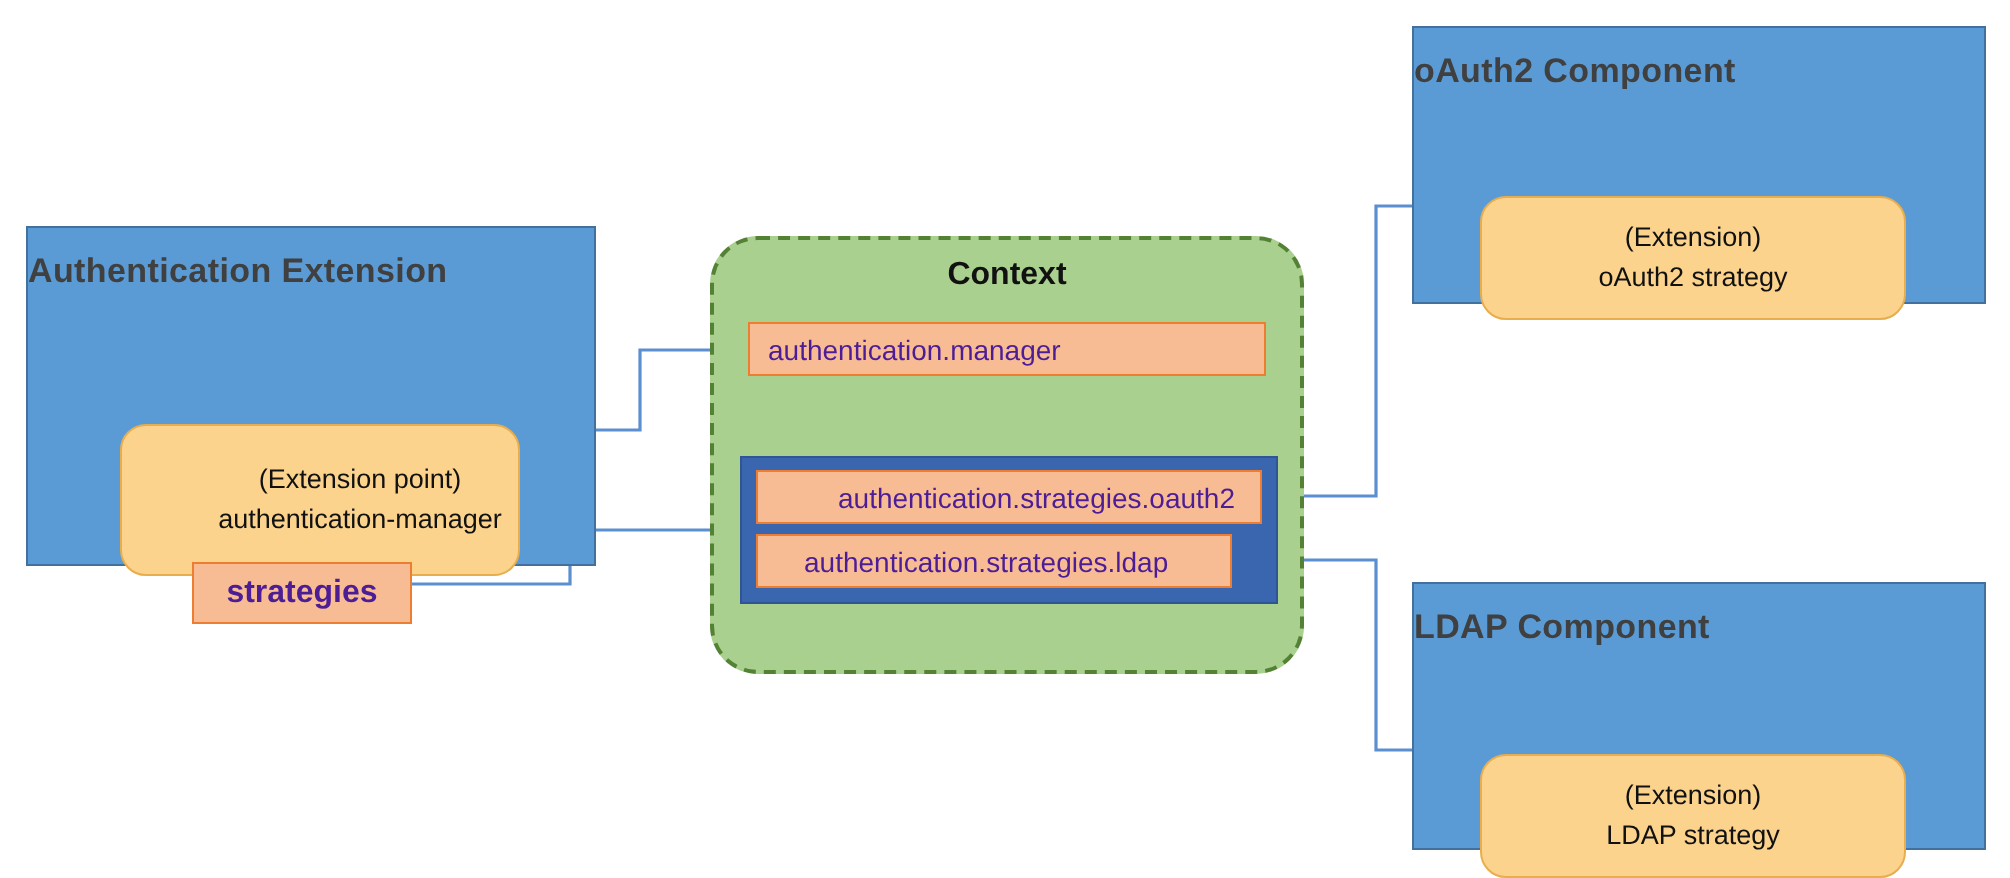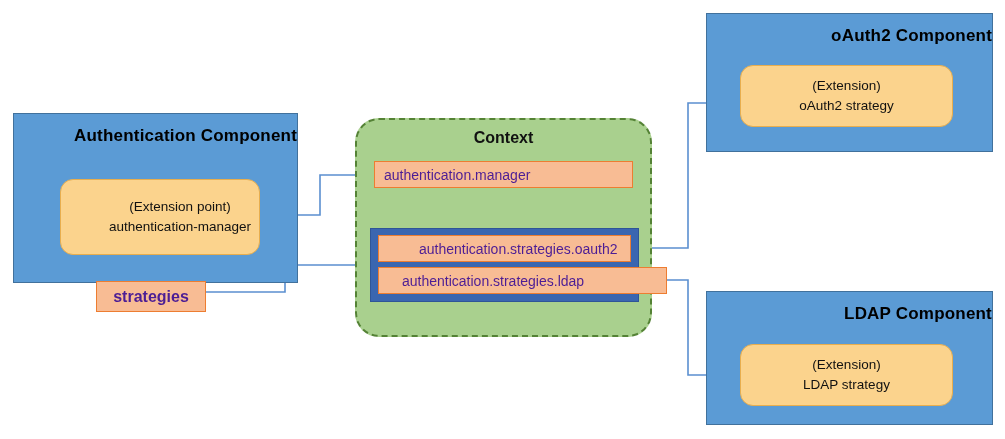--- a/index.html
+++ b/index.html
@@ -20,22 +20,22 @@
   .component-box {
     position: absolute;
     background: #5B9BD5;
     border: 1px solid #41719C;
     box-sizing: border-box;
   }
   .component-title {
     position: absolute;
     left: 0;
     right: 0;
-    text-align: right;
-    color: #000000;
+    text-align: left;
+    color: #404040;
     font-size: 17px;
     font-weight: bold;
     letter-spacing: .2px;
     white-space: nowrap;
   }
 
   
   .ext-box {
     position: absolute;
     background: #FBD38D;
@@ -43,20 +43,21 @@
     border-radius: 13px;
     box-sizing: border-box;
     display: flex;
     flex-direction: column;
     align-items: center;
     justify-content: center;
     color: #111111;
     font-size: 13.5px;
     line-height: 1.45;
     text-align: center;
+    margin-top: 33px;
   }
   .ext-line { display: block; white-space: nowrap; }
 
   
   .key-box {
     position: absolute;
     background: #F8BC94;
     border: 1px solid #ED7D31;
     box-sizing: border-box;
     display: flex;
@@ -117,41 +118,41 @@
     <path d="M 259 215 L 320 215 L 320 175 L 368 175" fill="none" stroke="#5B8FD0" stroke-width="1.6" marker-end="url(#arrow)"></path>
 
     <path d="M 151 264 L 151 292 L 285 292 L 285 265 L 368 265" fill="none" stroke="#5B8FD0" stroke-width="1.6" marker-end="url(#arrow)"></path>
 
     <path d="M 646 248 L 688 248 L 688 103 L 708 103" fill="none" stroke="#5B8FD0" stroke-width="1.6"></path>
 
     <path d="M 646 280 L 688 280 L 688 375 L 708 375" fill="none" stroke="#5B8FD0" stroke-width="1.6"></path>
   </svg>
 
   <div class="component-box" id="auth-component" style="left:13px; top:113px; width:285px; height:170px;">
-    <div class="component-title" style="top:12px;">Authentication Component</div>
+    <div class="component-title" style="top:12px;">Authentication Extension</div>
   </div>
 
   <div class="ext-box" id="auth-ext-point" style="left:60px; top:179px; width:200px; height:76px;padding-left:40px;">
     <span class="ext-line">(Extension point)</span>
     <span class="ext-line">authentication-manager</span>
   </div>
 
   <div class="key-box center-label" id="strategies-key" style="left:96px; top:233px; width:110px; height:31px;margin-top:48px;">strategies</div>
 
   <div id="context-box" style="left:355px; top:118px; width:297px; height:219px;">
   </div>
   <div id="context-title" style="left:355px; top:129px; width:297px;">Context</div>
 
   <div class="key-box left-label" id="manager-key" style="left:374px; top:161px; width:259px; height:27px;">authentication.manager</div>
 
   <div id="strategies-group" style="left:370px; top:228px; width:269px; height:74px;"></div>
 
   <div class="key-box left-label" id="oauth2-key" style="left:378px; top:235px; width:253px; height:27px;padding-left:40px;">authentication.strategies.oauth2</div>
 
-  <div class="key-box left-label" id="ldap-key" style="left:378px; top:267px; width:289px; height:27px;padding-left:23px;">authentication.strategies.ldap</div>
+  <div class="key-box left-label" id="ldap-key" style="left:378px; top:267px; width:238px; height:27px;padding-left:23px;">authentication.strategies.ldap</div>
 
   <div class="component-box" id="oauth2-component" style="left:706px; top:13px; width:287px; height:139px;">
     <div class="component-title" style="top:12px;">oAuth2 Component</div>
   </div>
 
   <div class="ext-box" id="oauth2-ext" style="left:740px; top:65px; width:213px; height:62px;">
     <span class="ext-line">(Extension)</span>
     <span class="ext-line">oAuth2 strategy</span>
   </div>
 

